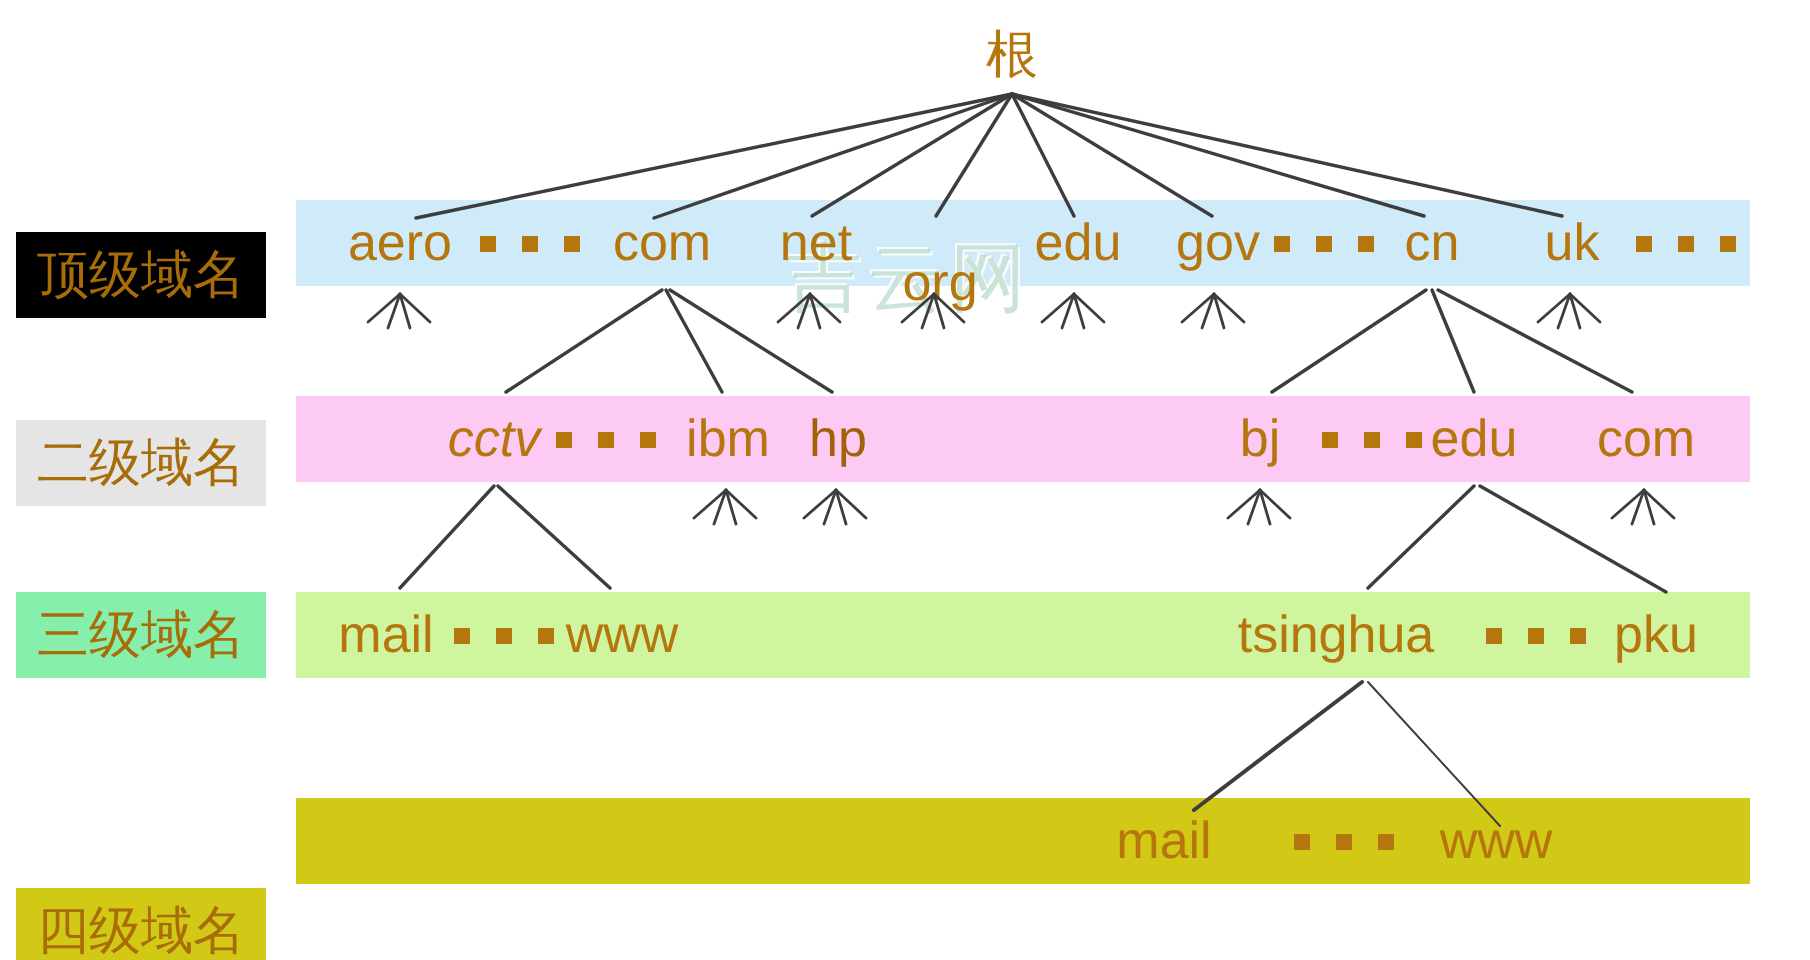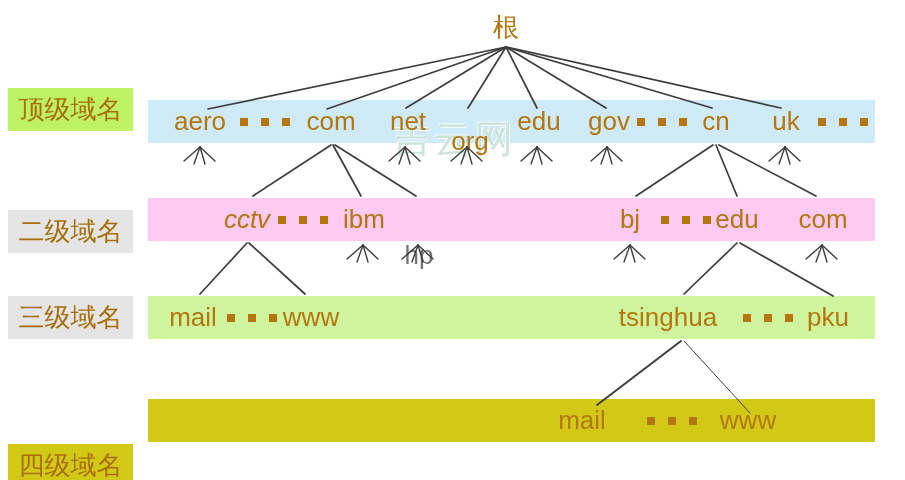--- a/index.html
+++ b/index.html
@@ -96,21 +96,21 @@
       <line x1="418" y1="245" x2="433" y2="259" stroke="#3d3d3d" stroke-width="1.4" stroke-linecap="round"></line>
       <line x1="630" y1="245" x2="614" y2="259" stroke="#3d3d3d" stroke-width="1.4" stroke-linecap="round"></line>
       <line x1="630" y1="245" x2="624" y2="262" stroke="#3d3d3d" stroke-width="1.4" stroke-linecap="round"></line>
       <line x1="630" y1="245" x2="635" y2="262" stroke="#3d3d3d" stroke-width="1.4" stroke-linecap="round"></line>
       <line x1="630" y1="245" x2="645" y2="259" stroke="#3d3d3d" stroke-width="1.4" stroke-linecap="round"></line>
       <line x1="822" y1="245" x2="806" y2="259" stroke="#3d3d3d" stroke-width="1.4" stroke-linecap="round"></line>
       <line x1="822" y1="245" x2="816" y2="262" stroke="#3d3d3d" stroke-width="1.4" stroke-linecap="round"></line>
       <line x1="822" y1="245" x2="827" y2="262" stroke="#3d3d3d" stroke-width="1.4" stroke-linecap="round"></line>
       <line x1="822" y1="245" x2="837" y2="259" stroke="#3d3d3d" stroke-width="1.4" stroke-linecap="round"></line>
     </svg>
-<div class="row-label" style="top: 88px; background: #bef264;">顶级域名</div>
+<div class="row-label" style="top: 116px; background: #000000;">顶级域名</div>
     <div class="row-band" style="top: 100px; background: rgb(207, 234, 248);"></div>
     <span class="node" style="left: 200px; top: 100px; color: rgb(181, 118, 13);">aero</span>
     <span class="dots" style="left: 265px; top: 100px;">
       <i style="background: rgb(181, 118, 13);"></i>
       <i style="background: rgb(181, 118, 13);"></i>
       <i style="background: rgb(181, 118, 13);"></i>
     </span>
     <span class="node" style="left: 331px; top: 100px; color: rgb(181, 118, 13);">com</span>
     <span class="node" style="left: 408px; top: 100px; color: rgb(181, 118, 13);">net</span>
     <span class="node" style="left: 470px; top: 100px; color: rgb(181, 118, 13); margin-top: 20px;">org</span>
@@ -130,30 +130,30 @@
     </span>
     <div class="row-label" style="top: 210px; background: #e5e5e5;">二级域名</div>
     <div class="row-band" style="top: 198px; background: rgb(252, 202, 243);"></div>
     <span class="node" style="left: 247px; top: 198px; color: rgb(181, 118, 13); font-style: italic;">cctv</span>
     <span class="dots" style="left: 303px; top: 198px;">
       <i style="background: rgb(181, 118, 13);"></i>
       <i style="background: rgb(181, 118, 13);"></i>
       <i style="background: rgb(181, 118, 13);"></i>
     </span>
     <span class="node" style="left: 364px; top: 198px; color: rgb(181, 118, 13);">ibm</span>
-    <span class="node" style="left: 419px; top: 198px; color: #737373; margin-top: 36px;">hp</span>
+    <span class="node" style="left: 419px; top: 198px; color: #a16207;">hp</span>
     <span class="node" style="left: 630px; top: 198px; color: rgb(181, 118, 13);">bj</span>
     <span class="dots" style="left: 686px; top: 198px;">
       <i style="background: rgb(181, 118, 13);"></i>
       <i style="background: rgb(181, 118, 13);"></i>
       <i style="background: rgb(181, 118, 13);"></i>
     </span>
     <span class="node" style="left: 737px; top: 198px; color: rgb(181, 118, 13);">edu</span>
     <span class="node" style="left: 823px; top: 198px; color: rgb(181, 118, 13);">com</span>
-    <div class="row-label" style="top: 296px; background: #e5e5e5;">三级域名</div>
+    <div class="row-label" style="top: 296px; background: #86efac;">三级域名</div>
     <div class="row-band" style="top: 296px; background: rgb(207, 246, 158);"></div>
     <span class="node" style="left: 193px; top: 296px; color: rgb(181, 118, 13);">mail</span>
     <span class="dots" style="left: 252px; top: 296px;">
       <i style="background: rgb(181, 118, 13);"></i>
       <i style="background: rgb(181, 118, 13);"></i>
       <i style="background: rgb(181, 118, 13);"></i>
     </span>
     <span class="node" style="left: 311px; top: 296px; color: rgb(181, 118, 13);">www</span>
     <span class="node" style="left: 668px; top: 296px; color: rgb(181, 118, 13);">tsinghua</span>
     <span class="dots" style="left: 768px; top: 296px;">

